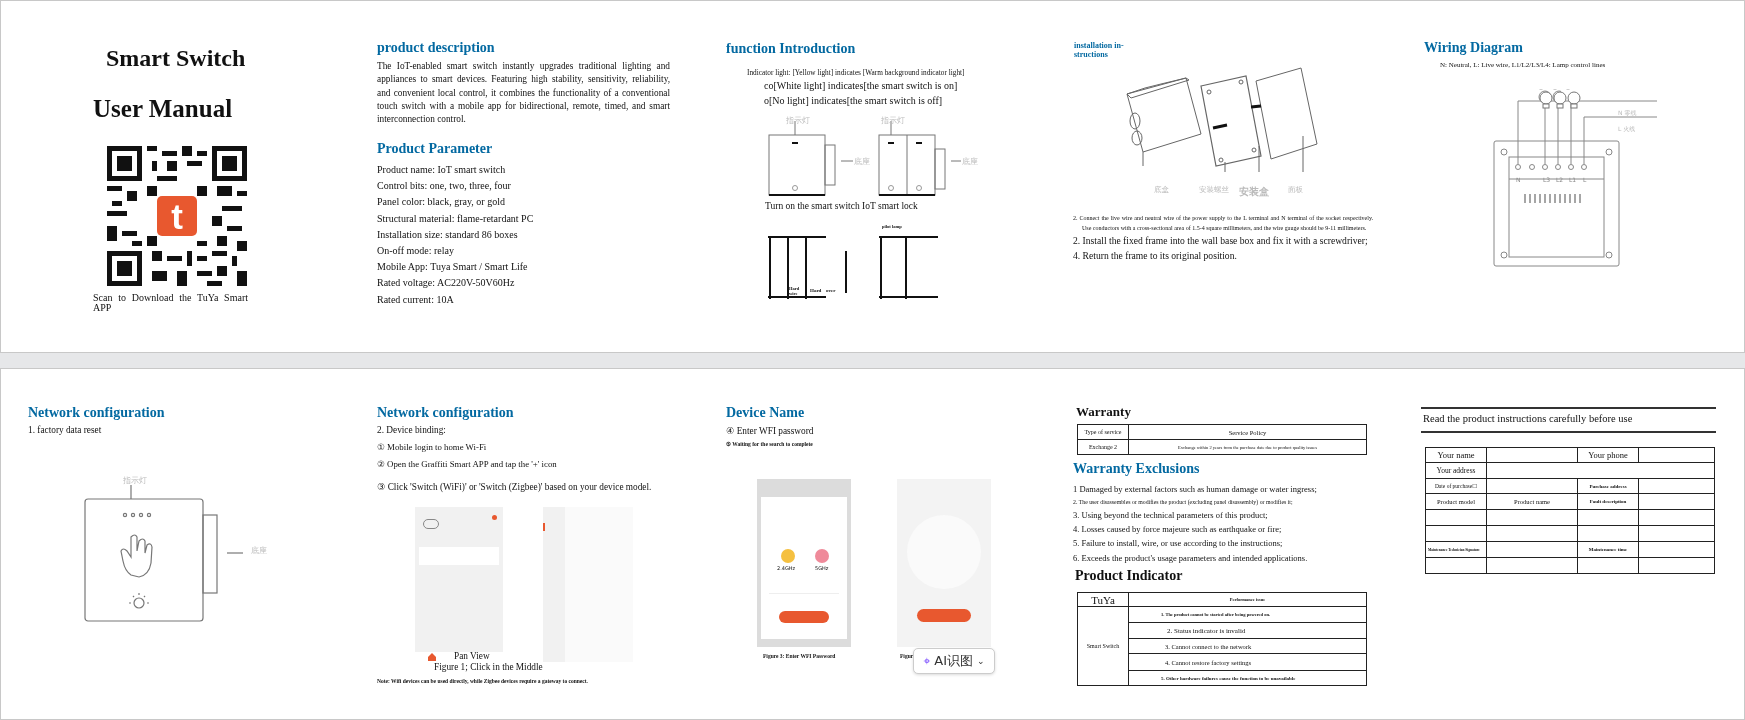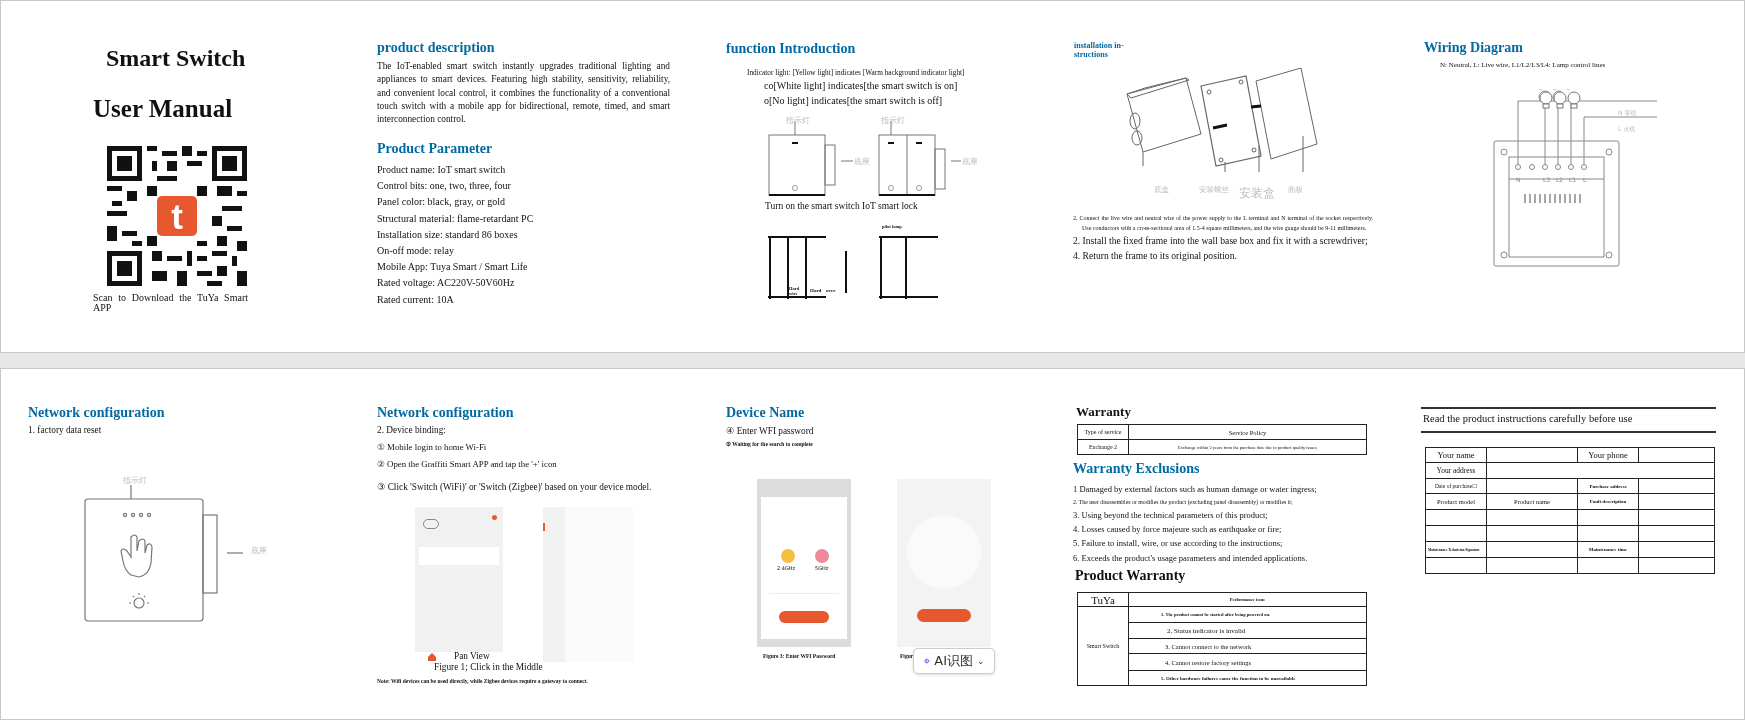--- a/index.html
+++ b/index.html
@@ -181,21 +181,21 @@
           <line x1="182" y1="70" x2="182" y2="106"></line>
       </g>
       <g stroke="#111" stroke-width="3">
           <line x1="92" y1="62" x2="106" y2="59"></line>
           <line x1="130" y1="41" x2="140" y2="40"></line>
         </g>
     </svg>
   </div>
   <div class="abs gray" style="left:1153px;top:184px;font-size:7.5px;font-family:'DejaVu Sans',sans-serif;">底盒</div>
   <div class="abs gray" style="left:1198px;top:184px;font-size:7.5px;font-family:'DejaVu Sans',sans-serif;">安装螺丝</div>
-  <div class="abs gray" style="left:1238px;top:184px;font-size:12px;font-family:'DejaVu Sans',sans-serif;">安装盒</div>
+  <div class="abs gray" style="left:1238px;top:184px;font-size:10px;font-family:'DejaVu Sans',sans-serif;font-weight:bold;">安装盒</div>
   <div class="abs gray" style="left:1287px;top:184px;font-size:7.5px;font-family:'DejaVu Sans',sans-serif;">面板</div>
 
   <div class="abs t" style="left:1072px;top:212px;width:300px;">
     <div style="font-size:6px;line-height:10px;padding-left:9px;text-indent:-9px;text-align:justify;">2. Connect the live wire and neutral wire of the power supply to the L terminal and N terminal of the socket respectively. Use conductors with a cross-sectional area of 1.5-4 square millimeters, and the wire gauge should be 9-11 millimeters.</div>
     <div style="font-size:9.6px;line-height:15px;">2. Install the fixed frame into the wall base box and fix it with a screwdriver;</div>
     <div style="font-size:9.6px;line-height:15px;">4. Return the frame to its original position.</div>
   </div>
 
   <div class="abs h-orange" style="left:1423px;top:39px;font-size:14px;">Wiring Diagram</div>
   <div class="abs t" style="left:1439px;top:60px;font-size:7px;">N: Neutral, L: Live wire, L1/L2/L3/L4: Lamp control lines</div>
@@ -357,21 +357,21 @@
     </table>
   <div class="abs h-orange" style="left:1072px;top:92px;font-size:14px;">Warranty Exclusions</div>
   <div class="abs t" style="left:1072px;top:114px;width:300px;">
     <div style="font-size:8.5px;line-height:13px;">1 Damaged by external factors such as human damage or water ingress;</div>
     <div style="font-size:5.8px;line-height:12px;">2. The user disassembles or modifies the product (excluding panel disassembly) or modifies it;</div>
     <div style="font-size:8.5px;line-height:14px;">3.  Using beyond the technical parameters of this product;</div>
     <div style="font-size:8.5px;line-height:14px;">4.  Losses caused by force majeure such as earthquake or fire;</div>
     <div style="font-size:8.5px;line-height:15px;">5. Failure to install, wire, or use according to the instructions;</div>
     <div style="font-size:8.5px;line-height:14px;">6.  Exceeds the product's usage parameters and intended applications.</div>
   </div>
-  <div class="abs h-black" style="left:1074px;top:199px;font-size:14px;">Product Warranty</div>
+  <div class="abs h-black" style="left:1074px;top:199px;font-size:14px;">Product Indicator</div>
   <table class="form" style="left:1076px;top:223px;width:290px;">
     <tbody>
         <tr style="height:14px;">
       <td style="width:46px;font-size:11px;">TuYa</td>
       <td style="font-size:4.5px;font-weight:bold;">Performance issue</td>
     </tr>
     <tr style="height:16px;">
       <td rowspan="5" style="font-size:6px;">Smart Switch</td>
       <td style="font-size:4.5px;font-weight:bold;text-align:left;padding-left:32px;">1. The product cannot be started after being powered on.</td>
     </tr>

